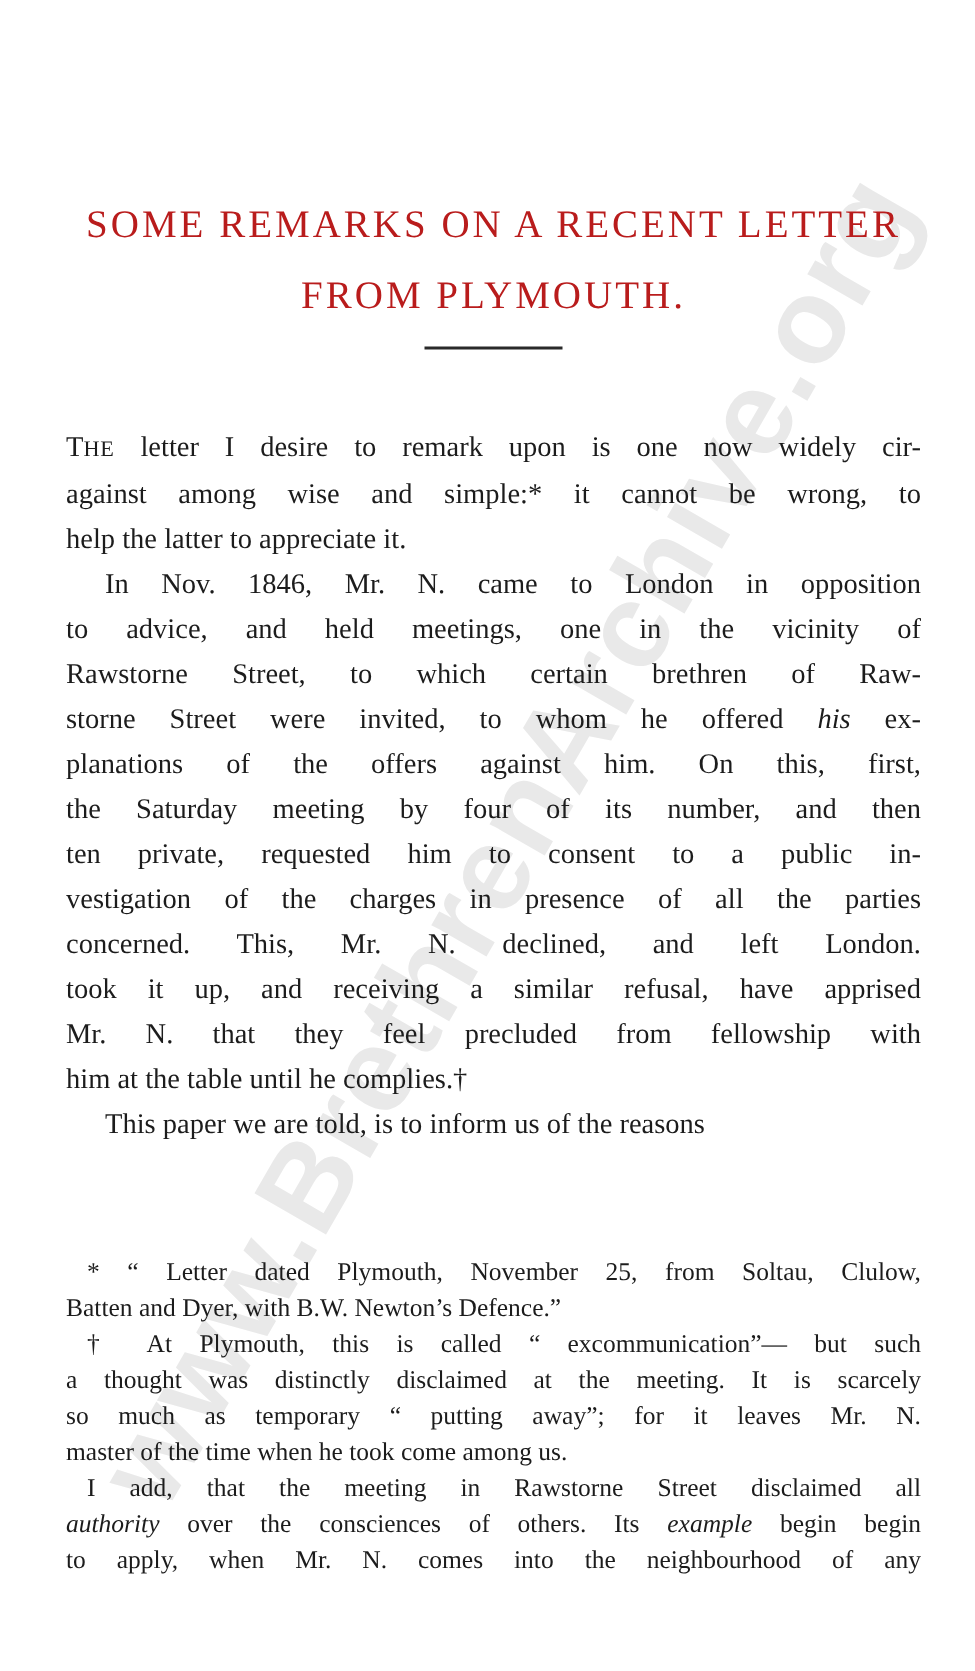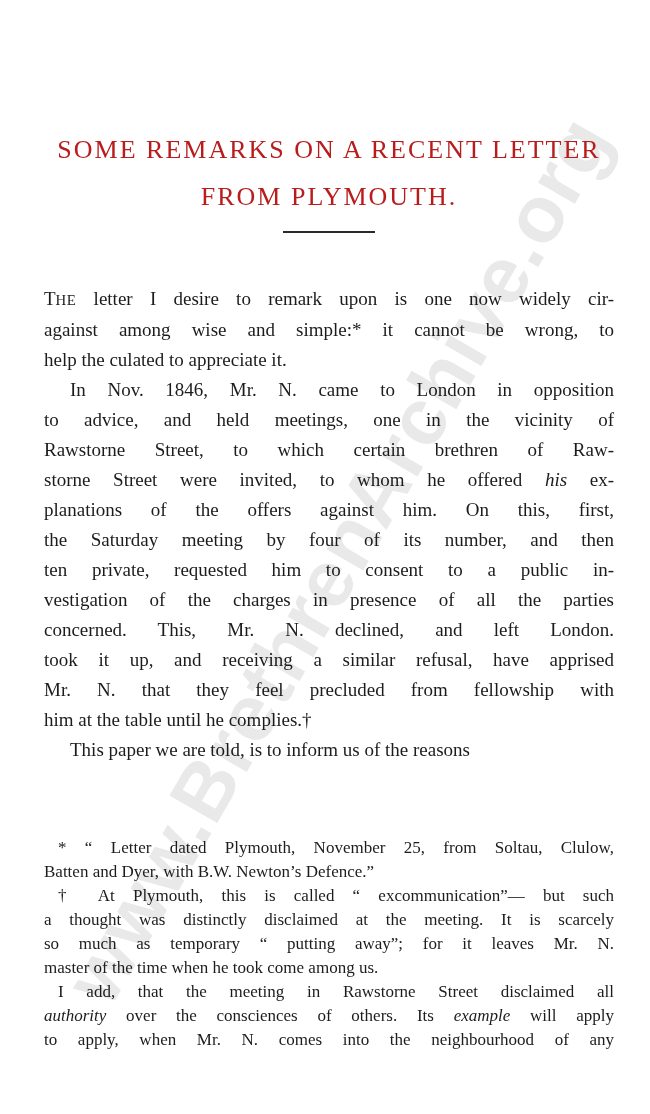--- a/index.html
+++ b/index.html
@@ -85,21 +85,21 @@
   <div class="content">
     <div class="title">
       <div>SOME REMARKS ON A RECENT LETTER</div>
       <div>FROM PLYMOUTH.</div>
     </div>
     <div class="divider"></div>
     <div class="body-text" id="body-text">
         <div class="para">
           <div class="line"><span class="run-n">T</span><span class="run-small">HE</span><span class="run-n"> letter I desire to remark upon is one now widely cir-</span></div>
           <div class="line"><span class="run-n">against among wise and simple:* it cannot be wrong, to</span></div>
-          <div class="line last"><span class="run-n">help the culated to appreciate it.</span></div>
+          <div class="line last"><span class="run-n">help the latter to appreciate it.</span></div>
         </div>
         <div class="para">
           <div class="line indent"><span class="run-n">In Nov. 1846, Mr. N. came to London in opposition</span></div>
           <div class="line"><span class="run-n">to advice, and held meetings, one in the vicinity of</span></div>
           <div class="line"><span class="run-n">Rawstorne Street, to which certain brethren of Raw-</span></div>
           <div class="line"><span class="run-n">storne Street were invited, to whom he offered </span><span class="run-i">his</span><span class="run-n"> ex-</span></div>
           <div class="line"><span class="run-n">planations of the offers against him. On this, first,</span></div>
           <div class="line"><span class="run-n">the Saturday meeting by four of its number, and then</span></div>
           <div class="line"><span class="run-n">ten private, requested him to consent to a public in-</span></div>
           <div class="line"><span class="run-n">vestigation of the charges in presence of all the parties</span></div>
@@ -118,18 +118,18 @@
           <div class="line last"><span class="run-n">Batten and Dyer, with B.W. Newton’s Defence.”</span></div>
         </div>
         <div class="para">
           <div class="line indent"><span class="run-n">† At Plymouth, this is called “ excommunication”— but such</span></div>
           <div class="line"><span class="run-n">a thought was distinctly disclaimed at the meeting. It is scarcely</span></div>
           <div class="line"><span class="run-n">so much as temporary “ putting away”; for it leaves Mr. N.</span></div>
           <div class="line last"><span class="run-n">master of the time when he took come among us.</span></div>
         </div>
         <div class="para">
           <div class="line indent"><span class="run-n">I add, that the meeting in Rawstorne Street disclaimed all</span></div>
-          <div class="line"><span class="run-i">authority</span><span class="run-n"> over the consciences of others. Its </span><span class="run-i">example</span><span class="run-n"> will apply</span></div>
+          <div class="line"><span class="run-i">authority</span><span class="run-n"> over the consciences of others. Its </span><span class="run-i">example</span><span class="run-n"> begin begin</span></div>
           <div class="line"><span class="run-n">to apply, when Mr. N. comes into the neighbourhood of any</span></div>
         </div>
       </div>
   </div>
 </div>
 
 </body></html>

